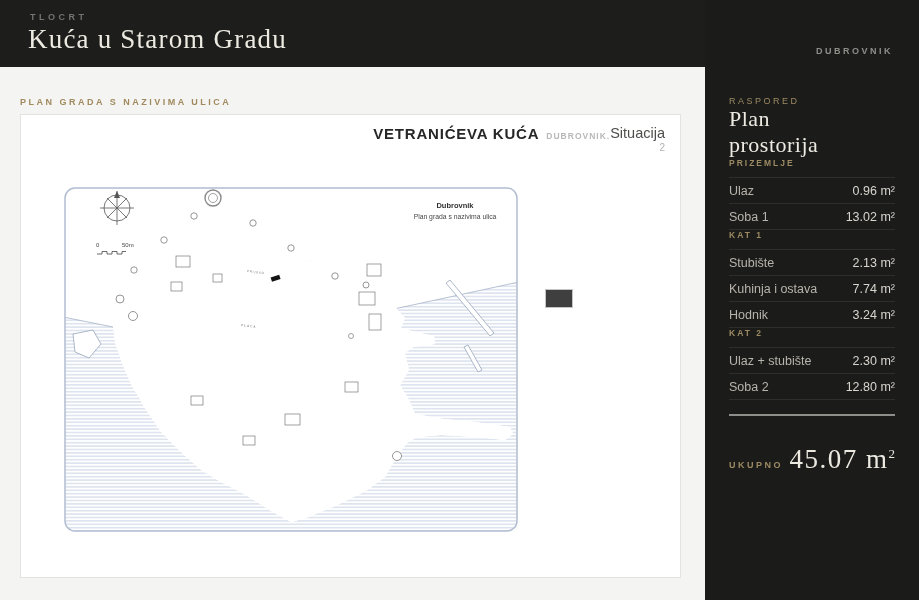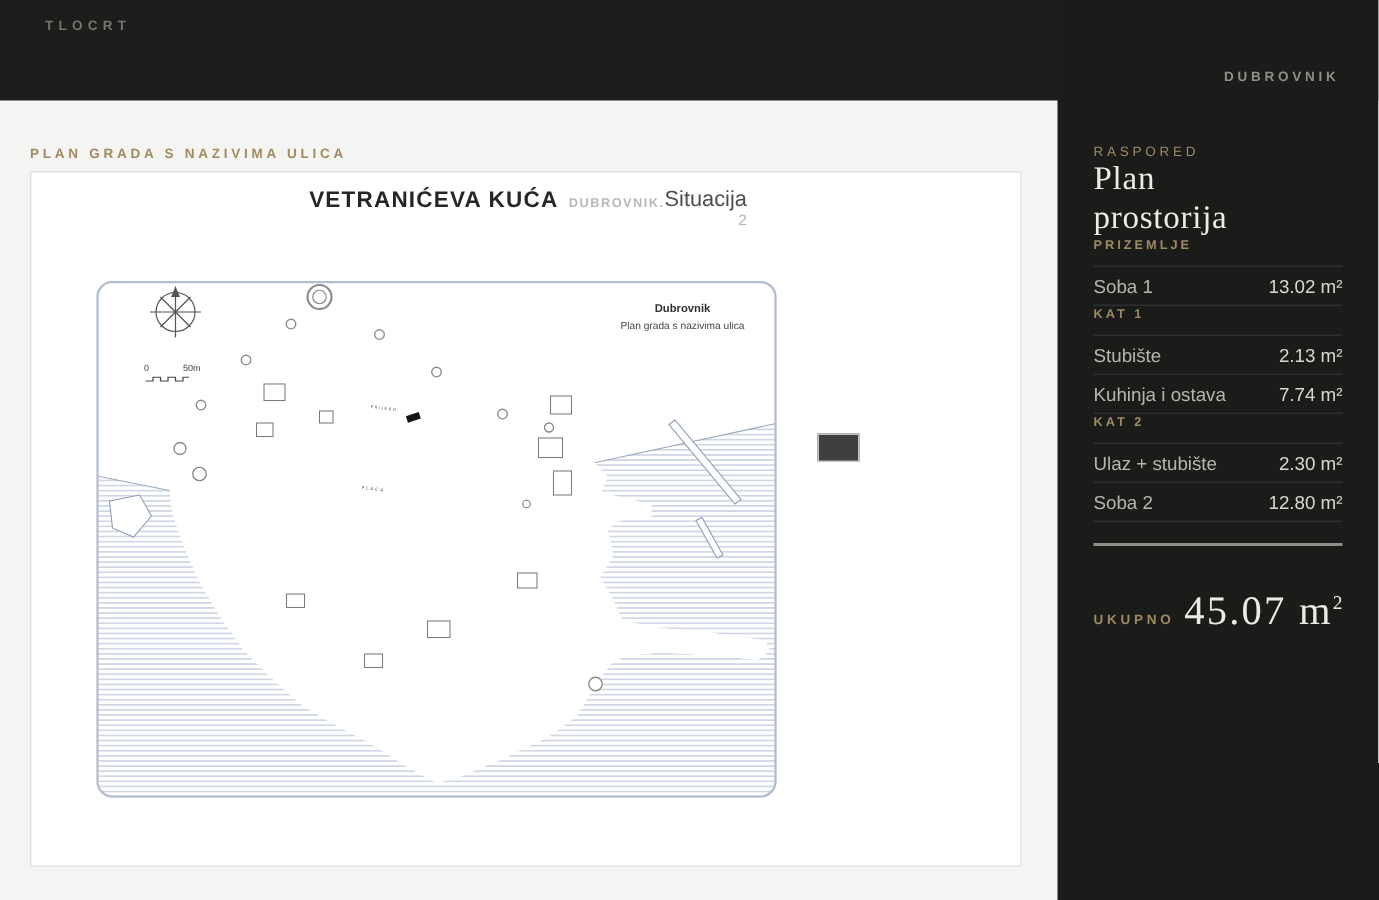--- a/index.html
+++ b/index.html
@@ -27,36 +27,37 @@
   .sb-row .room-area{color:#d8d5ce}
   .sb-divider{margin-top:14px;border-top:2px solid #8e8e8a}
   .sb-total{margin-top:28px;display:flex;justify-content:space-between;align-items:baseline}
   .sb-total-label{font-size:9px;letter-spacing:2.5px;color:#9c8a63;font-weight:bold}
   .sb-total-value{font-family:"Liberation Serif",serif;font-size:27px;color:#ece9e1;letter-spacing:1.5px}
   .sb-total-value sup{font-size:13px;letter-spacing:0}
   
   .main{position:absolute;left:0;top:67px;width:705px;height:533px;background:#f4f4f2}
   .section-label{position:absolute;left:20px;top:30px;font-size:9px;letter-spacing:2.5px;color:#a18a5e;font-weight:bold}
   .card{position:absolute;left:20px;top:47px;width:659px;height:462px;background:#ffffff;border:1px solid #e3e3e1}
-  .card-head{position:absolute;left:18px;right:15px;top:10px;display:flex;justify-content:center;align-items:flex-start}
+  .card-head{position:absolute;left:18px;right:15px;top:10px;display:flex;justify-content:flex-end;align-items:flex-start}
   .title-group{display:flex;align-items:baseline;gap:7px}
   .card-title{font-size:15px;font-weight:bold;letter-spacing:0.8px;color:#262626}
   .card-subtitle{font-size:8.5px;letter-spacing:1px;color:#b8b8b6;font-weight:bold}
   .situacija{text-align:right}
   .situacija-label{font-size:14.5px;color:#4e4e4c}
   .situacija-num{font-size:10px;color:#b2b2b0;margin-top:1px}
   .map-wrap{position:absolute;left:42px;top:71px;width:456px;height:347px}
   .map-wrap svg{display:block}
   .legend-swatch{position:absolute;left:524px;top:174px;width:26px;height:17px;background:#3f3f3f;border:1px solid #c4c4c2}
 </style>
 </head>
 <body>
 
 <div class="header">
   <div class="header-eyebrow">TLOCRT</div>
+  <div class="header-title">Kuća u Starom Gradu</div>
 </div>
 
 <div class="main">
   <div class="section-label">PLAN GRADA S NAZIVIMA ULICA</div>
 
   <div class="card">
     <div class="card-head">
       <div class="title-group">
         <span class="card-title">VETRANIĆEVA KUĆA</span>
         <span class="card-subtitle">DUBROVNIK.</span>
@@ -264,32 +265,40 @@
 </div>
 
 <div class="sidebar">
   <div class="sb-location">DUBROVNIK</div>
   <div class="sb-content">
     <div class="sb-eyebrow">RASPORED</div>
     <div class="sb-title">Plan prostorija</div>
 
     <div class="sb-section-label">PRIZEMLJE</div>
     <div class="sb-row">
+      <span class="room-name">Ulaz</span>
+      <span class="room-area">0.96 m²</span>
+    </div>
+    <div class="sb-row">
       <span class="room-name">Soba 1</span>
       <span class="room-area">13.02 m²</span>
     </div>
 
     <div class="sb-section-label">KAT 1</div>
     <div class="sb-row">
       <span class="room-name">Stubište</span>
       <span class="room-area">2.13 m²</span>
     </div>
     <div class="sb-row">
       <span class="room-name">Kuhinja i ostava</span>
       <span class="room-area">7.74 m²</span>
+    </div>
+    <div class="sb-row">
+      <span class="room-name">Hodnik</span>
+      <span class="room-area">3.24 m²</span>
     </div>
 
     <div class="sb-section-label">KAT 2</div>
     <div class="sb-row">
       <span class="room-name">Ulaz + stubište</span>
       <span class="room-area">2.30 m²</span>
     </div>
     <div class="sb-row">
       <span class="room-name">Soba 2</span>
       <span class="room-area">12.80 m²</span>

